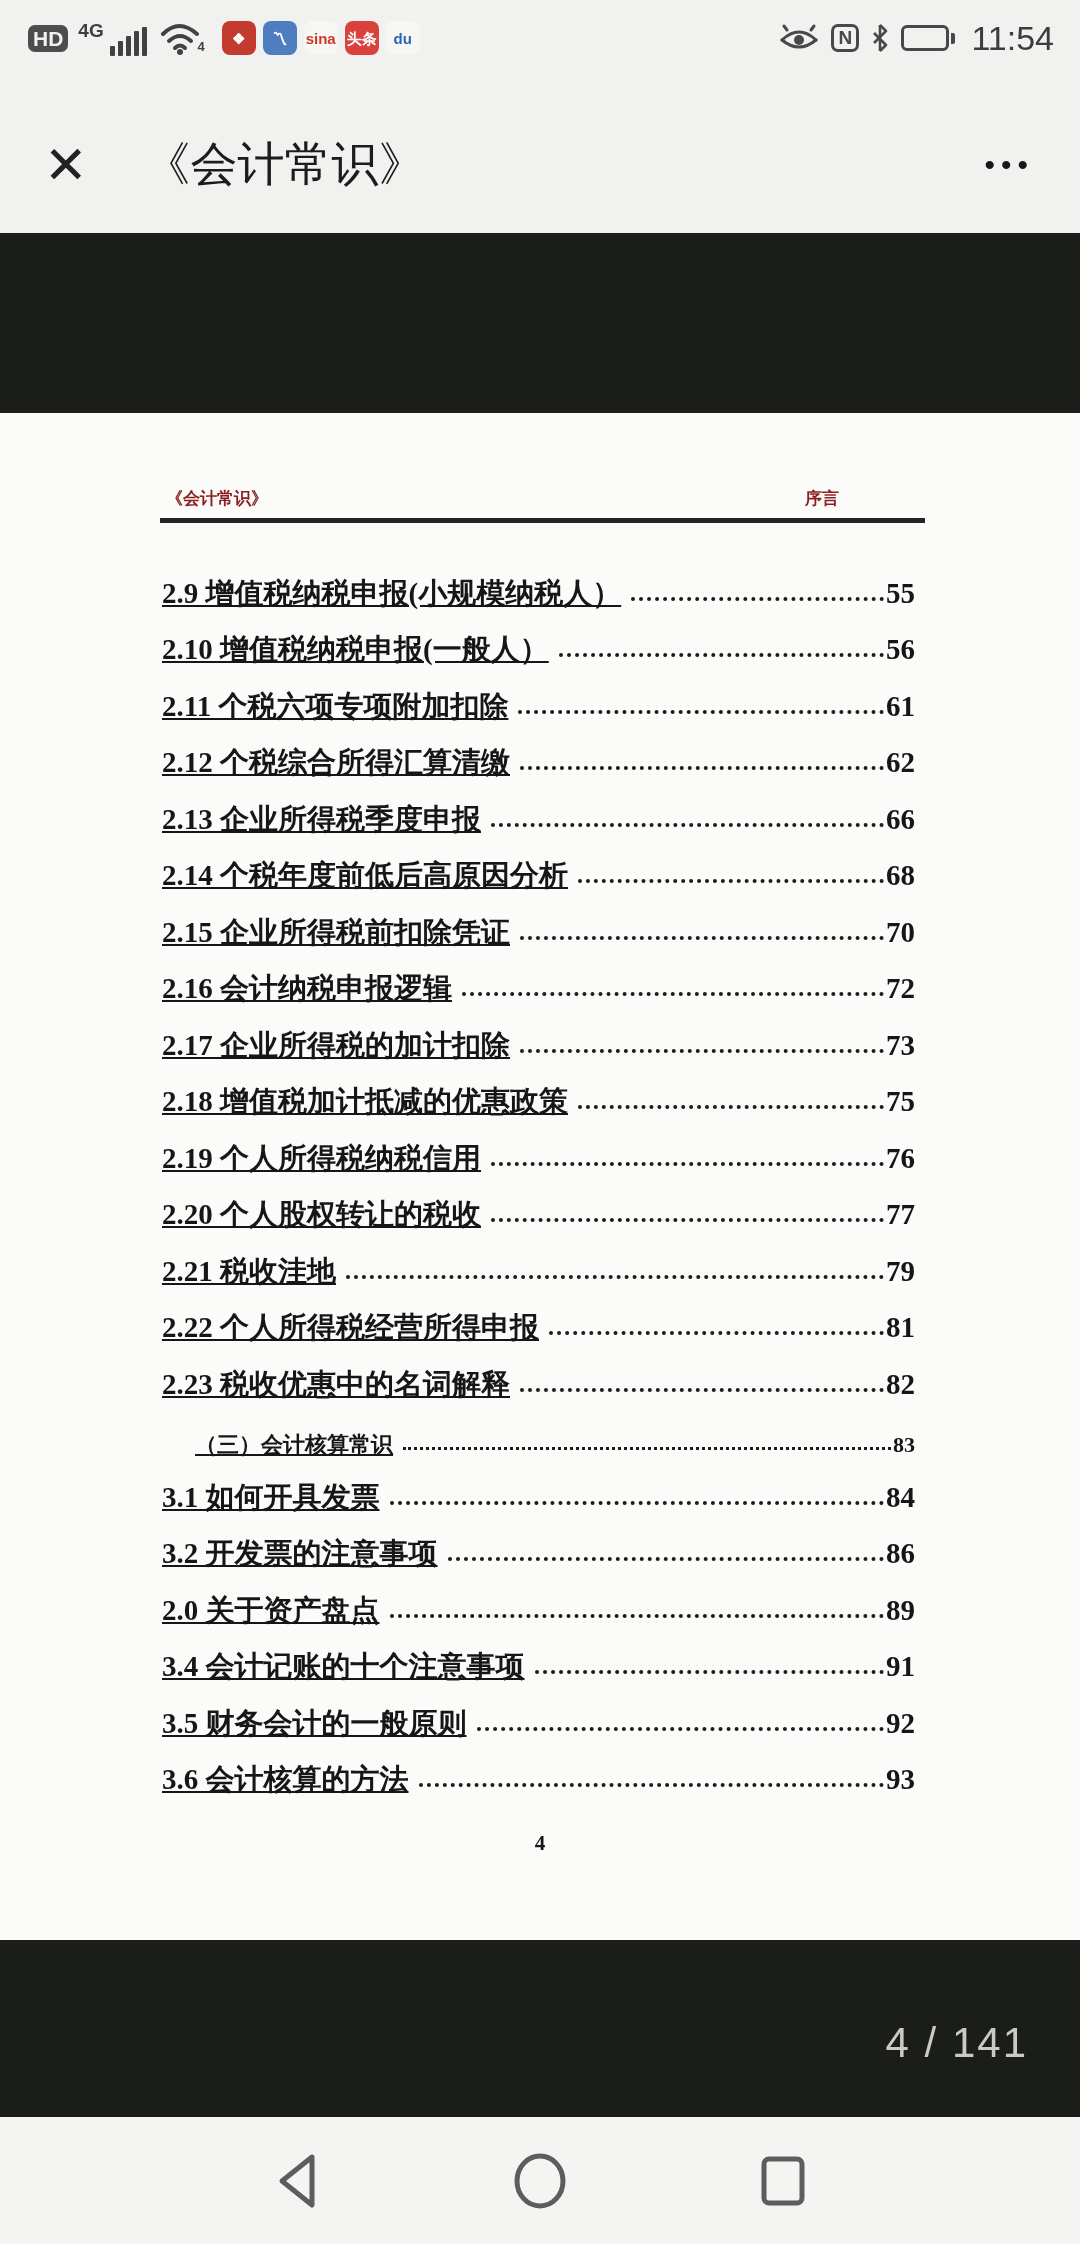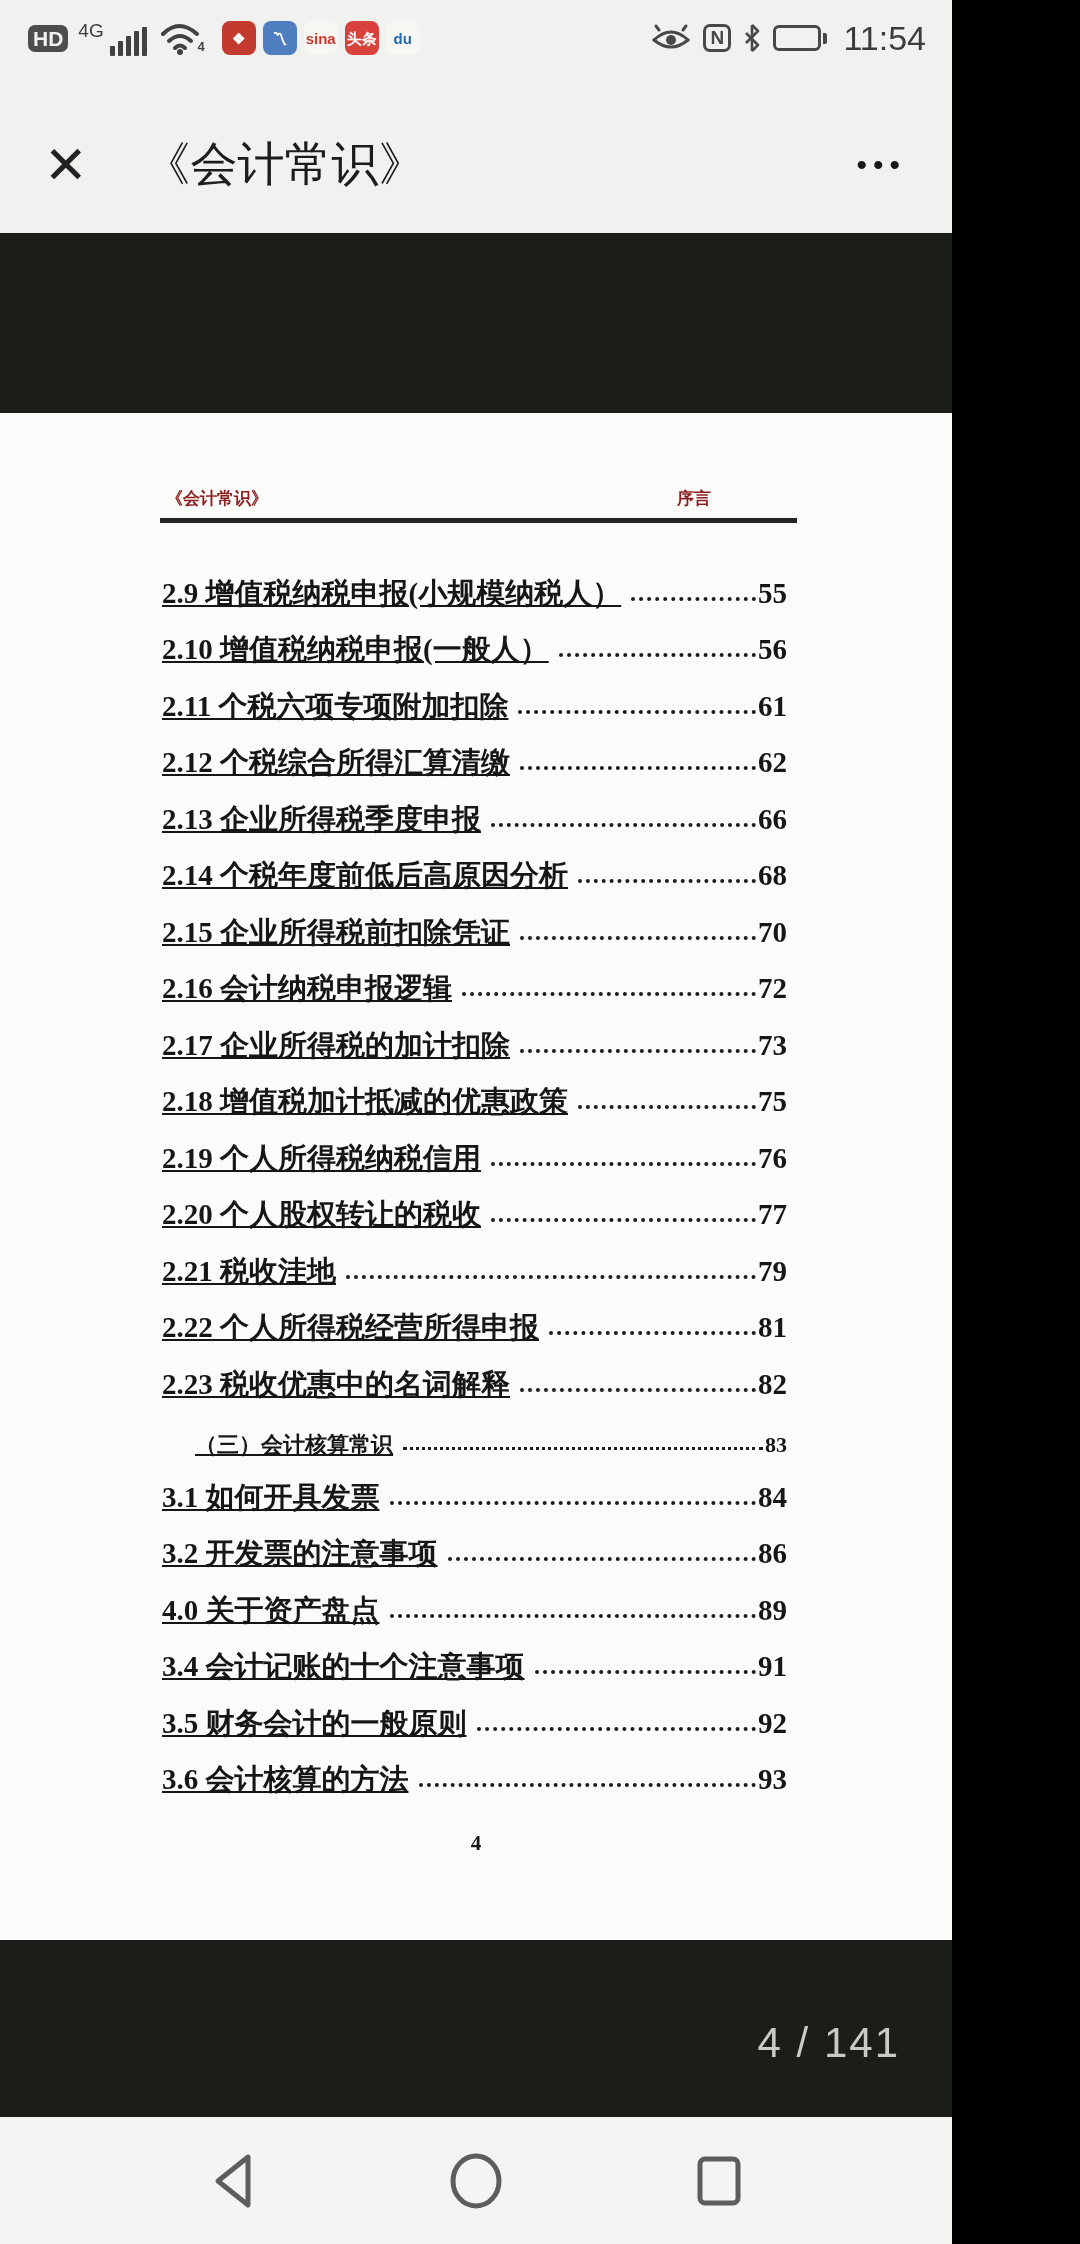--- a/index.html
+++ b/index.html
@@ -1,35 +1,35 @@
 <!DOCTYPE html>
 <html><head>
 <meta charset="utf-8">
 <style>
   html,body { margin:0; padding:0; }
   body {
     width:1080px; height:2244px; overflow:hidden;
     font-family:"Liberation Sans", sans-serif;
     background:#000;
   }
-  .screen { position:relative; width:952px; height:2244px; background:#0f766e; }
+  .screen { position:relative; width:1080px; height:2244px; background:#0f766e; }
 
   
   .status-bar {
     height:70px; background:#f1f1ef;
     display:flex; align-items:center; justify-content:space-between;
     padding:6px 26px 0 28px; box-sizing:border-box;
   }
   .sb-left, .sb-right { display:flex; align-items:center; }
   .hd-badge {
     background:#4d4d4d; color:#f1f1ef; font-weight:700; font-size:21px;
     padding:3px 5px; border-radius:7px; line-height:1;
   }
   .net-wrap { display:flex; align-items:flex-end; margin-left:10px; }
-  .net-label { font-size:19px; font-weight:400; color:#3e3e3e; line-height:1; margin-bottom:16px; }
+  .net-label { font-size:19px; font-weight:700; color:#3e3e3e; line-height:1; margin-bottom:16px; }
   .signal-bars { display:flex; align-items:flex-end; margin-left:3px; }
   .signal-bars i { display:block; width:5px; background:#414141; margin-left:3px; border-radius:1px; }
   .wifi { position:relative; margin-left:12px; width:44px; height:36px; }
   .wifi svg { display:block; }
   .wifi-badge { position:absolute; right:-2px; bottom:2px; font-size:13px; font-weight:700; color:#414141; }
   .notifs { display:flex; align-items:center; margin-left:12px; }
   .notif-icon {
     width:34px; height:34px; border-radius:8px; margin-left:7px;
     display:flex; align-items:center; justify-content:center;
     font-weight:700; overflow:hidden; box-sizing:border-box;
@@ -318,21 +318,21 @@
     <span class="toc-page">84</span>
   </div>
 
   <div class="toc-row">
     <span class="toc-label">3.2 开发票的注意事项</span>
     <span class="leader"></span>
     <span class="toc-page">86</span>
   </div>
 
   <div class="toc-row">
-    <span class="toc-label">4.0 关于资产盘点</span>
+    <span class="toc-label">2.0 关于资产盘点</span>
     <span class="leader"></span>
     <span class="toc-page">89</span>
   </div>
 
   <div class="toc-row">
     <span class="toc-label">3.4 会计记账的十个注意事项</span>
     <span class="leader"></span>
     <span class="toc-page">91</span>
   </div>
 

